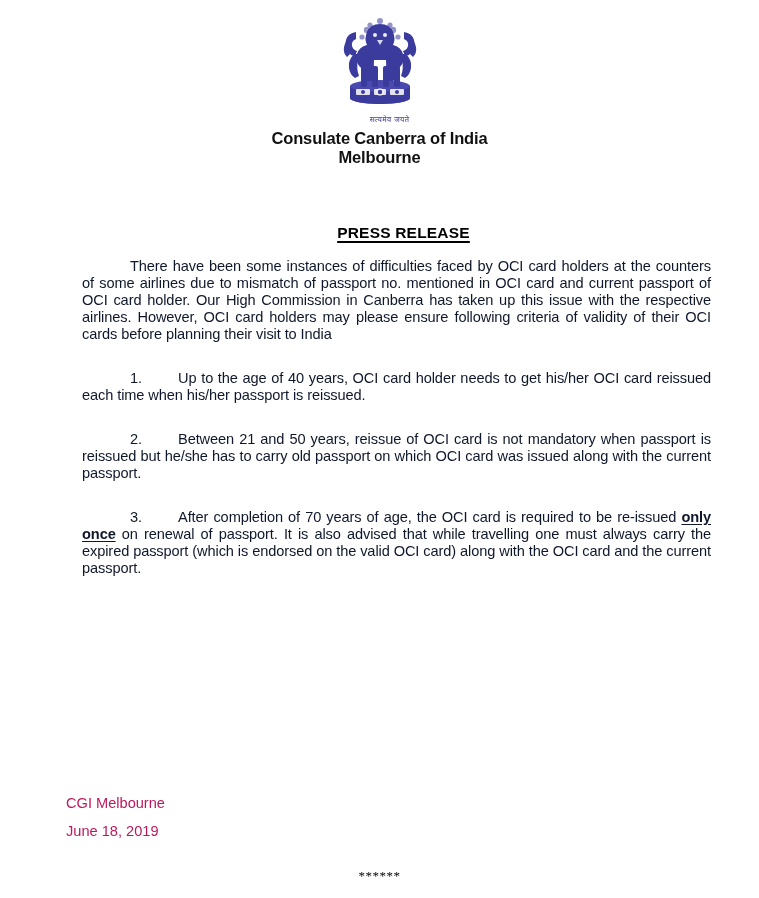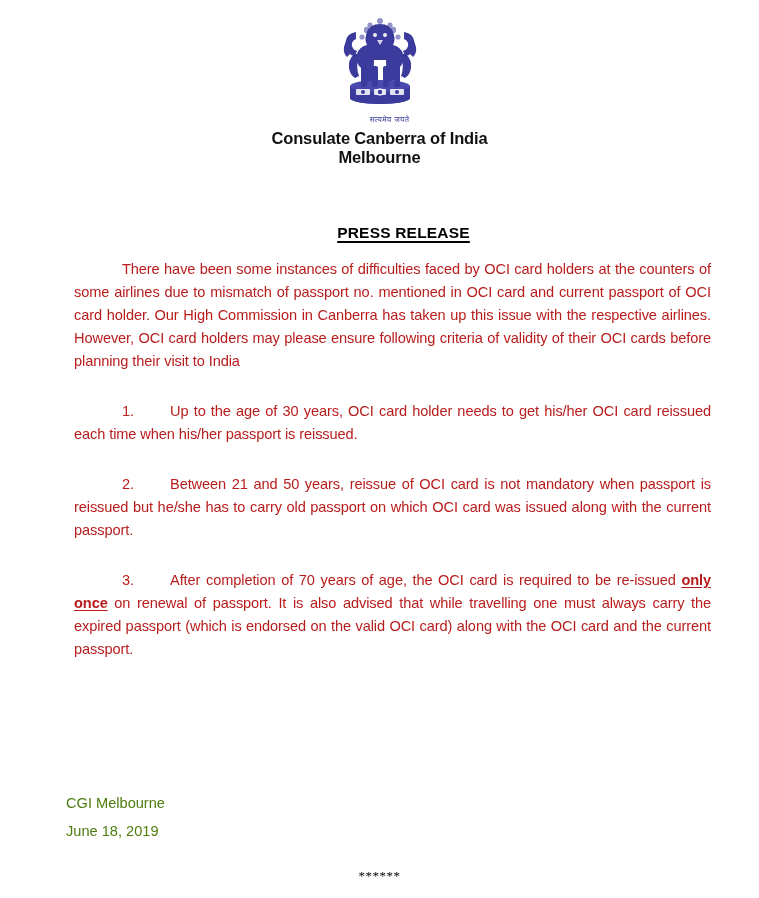--- a/index.html
+++ b/index.html
@@ -81,26 +81,26 @@
     text-underline-offset: 3px;
     text-decoration-thickness: 2px;
   }
   .content {
     position: absolute;
     left: 66px;
     top: 258px;
     width: 645px;
   }
   p.para {
-    margin: 0 0 27px 8px;
+    margin: 0 0 27px 16px;
     font-size: 14.6px;
-    line-height: 23px;
+    line-height: 17px;
     text-align: justify;
     text-justify: inter-word;
-    color: #b91c1c;
+    color: #0f172a;
     letter-spacing: -0.1px;
   }
   p.para.lead {
     text-indent: 48px;
   }
   p.para.item {
     margin-bottom: 27px;
   }
   .num {
     display: inline-block;
@@ -113,21 +113,21 @@
     text-underline-offset: 2px;
   }
 
   
   .signature {
     position: absolute;
     left: 66px;
     top: 789px;
     font-size: 14.6px;
     line-height: 28px;
-    color: #4d7c0f;
+    color: #be185d;
   }
   .signature div { white-space: nowrap; }
 
   
   .footer-stars {
     position: absolute;
     left: 0;
     right: 0;
     top: 868px;
     text-align: center;
@@ -208,21 +208,21 @@
   </div>
 
   <div class="doc-title">
     <span class="ul">PRESS RELEASE</span>
   </div>
 
   <div class="content">
 
     <p class="para lead">There have been some instances of difficulties faced by OCI card holders at the counters of some airlines due to mismatch of passport no. mentioned in OCI card and current passport of OCI card holder. Our High Commission in Canberra has taken up this issue with the respective airlines. However, OCI card holders may please ensure following criteria of validity of their OCI cards before planning their visit to India</p>
 
-    <p class="para item"><span class="num">1.</span><span>Up to the age of 30 years, OCI card holder needs to get his/her OCI card reissued each time when his/her passport is reissued.</span></p>
+    <p class="para item"><span class="num">1.</span><span>Up to the age of 40 years, OCI card holder needs to get his/her OCI card reissued each time when his/her passport is reissued.</span></p>
 
     <p class="para item"><span class="num">2.</span><span>Between 21 and 50 years, reissue of OCI card is not mandatory when passport is reissued but he/she has to carry old passport on which OCI card was issued along with the current passport.</span></p>
 
     <p class="para item"><span class="num">3.</span><span>After completion of 70 years of age, the OCI card is required to be re-issued </span><span class="bold-ul">only once</span><span> on renewal of passport. It is also advised that while travelling one must always carry the expired passport (which is endorsed on the valid OCI card) along with the OCI card and the current passport.</span></p>
 
   </div>
 
   <div class="signature">
     <div>CGI Melbourne</div>
     <div>June 18, 2019</div>

